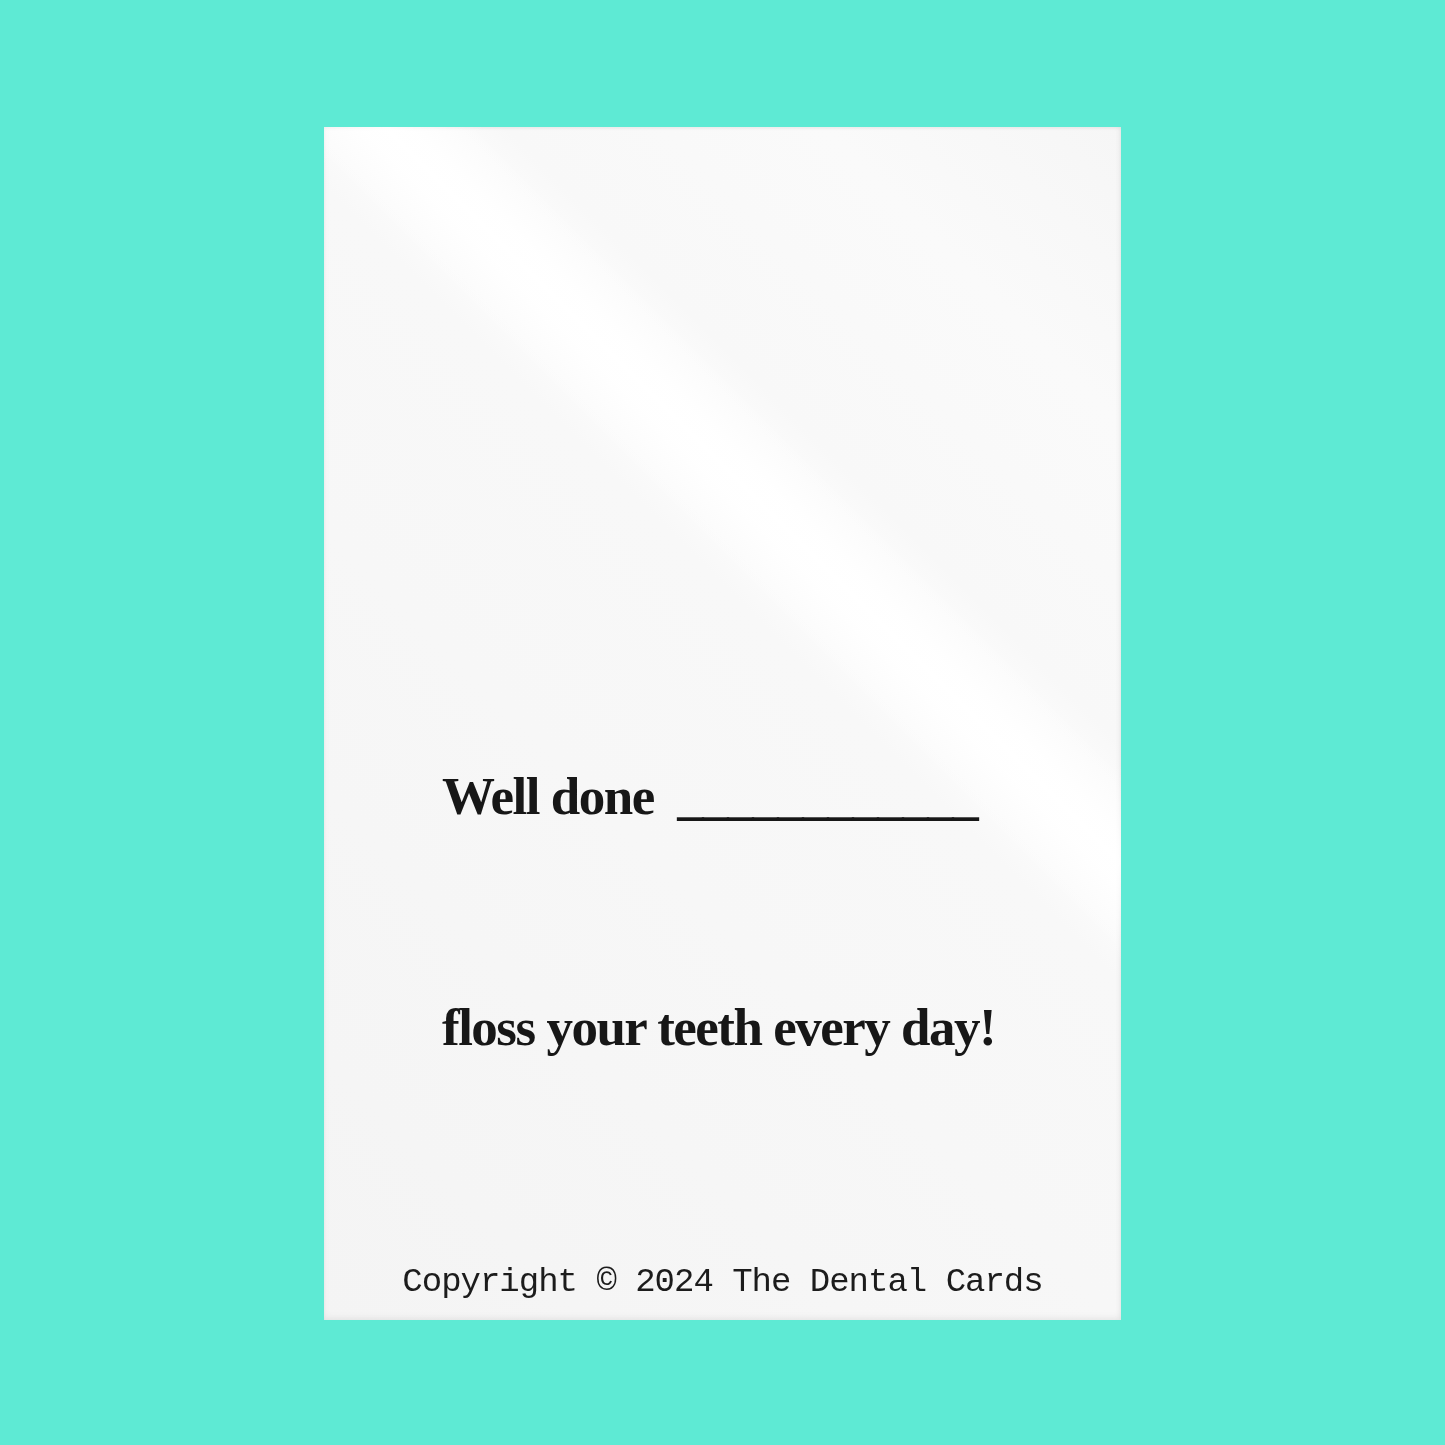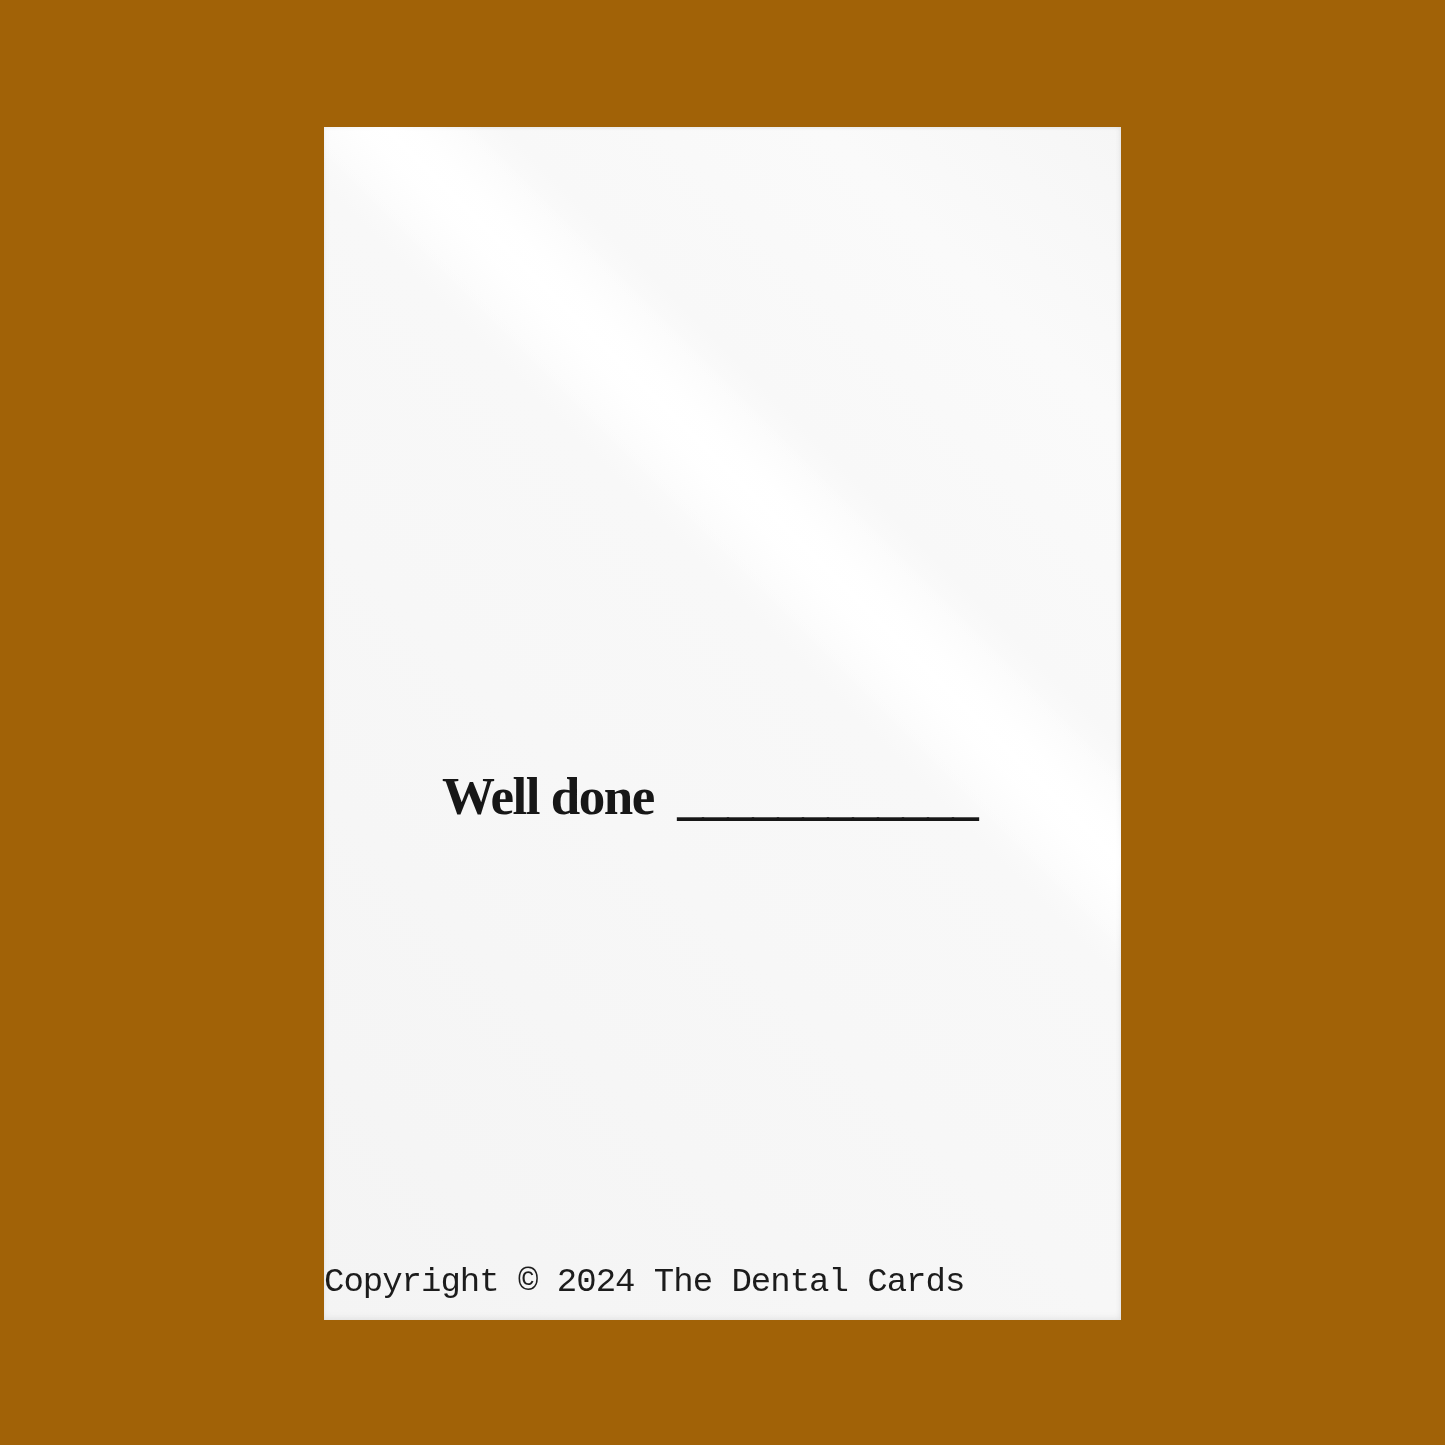--- a/index.html
+++ b/index.html
@@ -4,21 +4,21 @@
 <style>
   html, body {
     margin: 0;
     padding: 0;
     background: #000000;
   }
   .stage {
     position: relative;
     width: 1445px;
     height: 1445px;
-    background: #a16207;
+    background: #5eead4;
     overflow: hidden;
     font-family: "Liberation Sans", sans-serif;
   }
   .card {
     position: absolute;
     left: 324px;
     top: 127px;
     width: 797px;
     height: 1193px;
     background:
@@ -59,32 +59,34 @@
     white-space: pre-wrap;
   }
   .message .line {
     display: block;
   }
   .copyright {
     position: absolute;
     left: 0;
     right: 0;
     bottom: 17px;
+    text-align: center;
     font-family: "Liberation Mono", monospace;
     font-weight: 400;
     font-size: 34px;
     line-height: 1.2;
     letter-spacing: -1px;
     color: #1c1c1c;
     white-space: pre;
   }
 </style>
 </head>
 <body>
 
 <div class="stage">
   <div class="card">
     <div class="message">
       <span class="line"><span>Well done </span><span> ____________</span></span>
+      <span class="line">floss your teeth every day!</span>
     </div>
     <div class="copyright">Copyright © 2024 The Dental Cards</div>
   </div>
 </div>
 
 </body></html>

